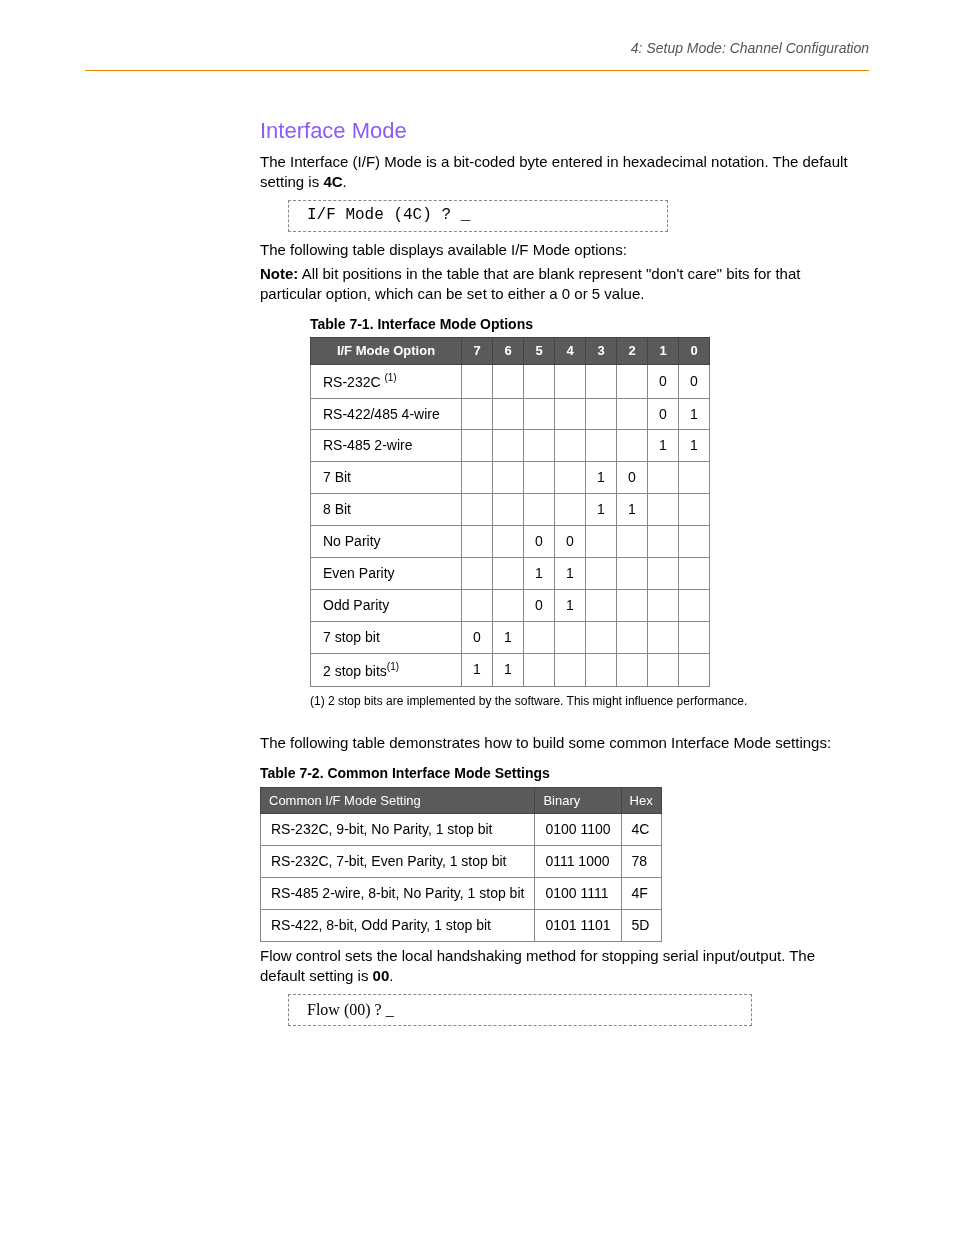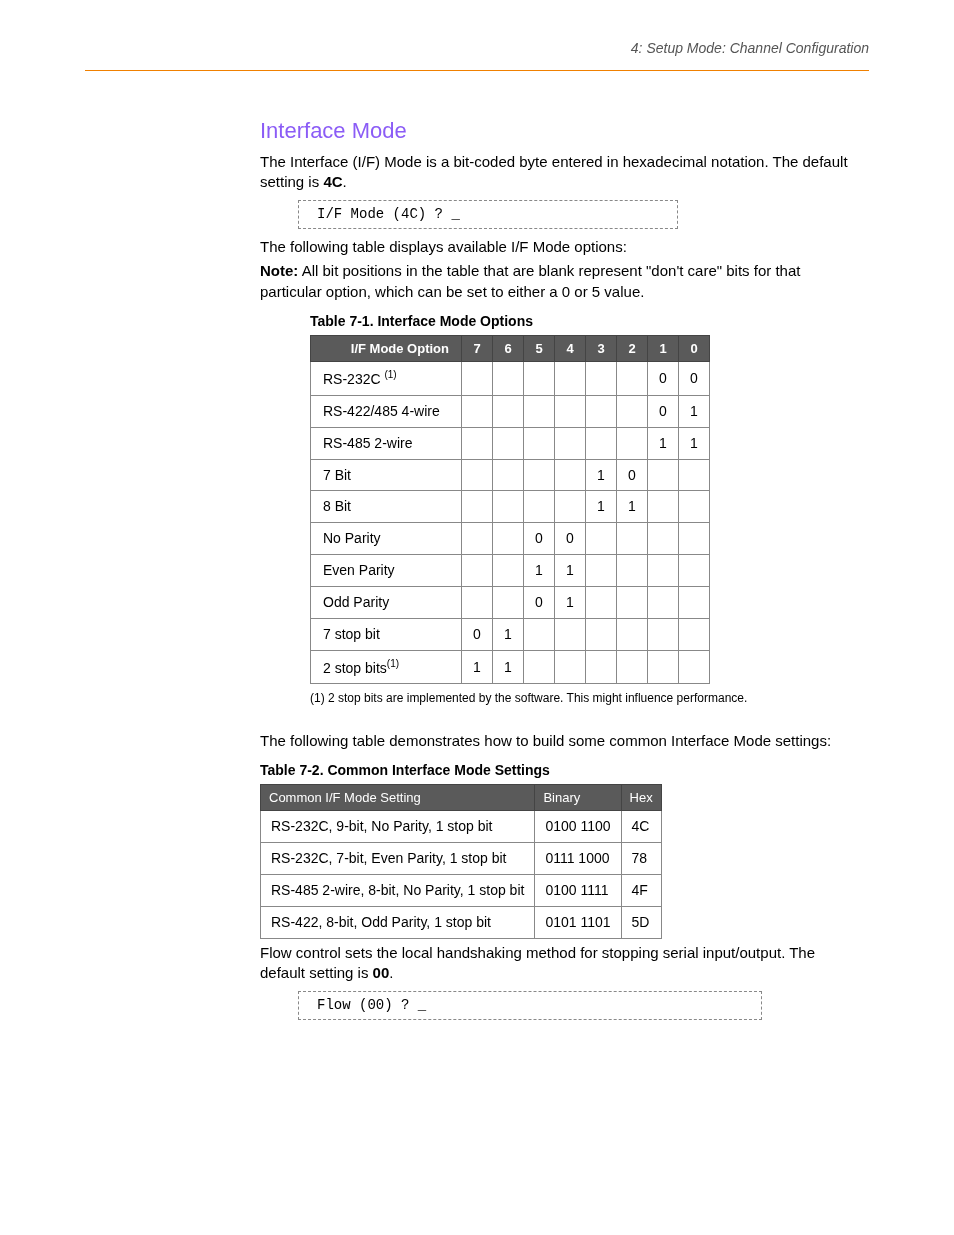--- a/index.html
+++ b/index.html
@@ -46,51 +46,52 @@
     margin: 45px 0 6px 0;
     font-weight: normal;
   }
   .para {
     margin: 4px 0;
   }
   .bold {
     font-weight: bold;
   }
   .code-box {
-    margin: 8px 0 8px 38px;
+    margin: 8px 0 8px 28px;
     border: 1px dashed #888;
     padding: 4px 18px;
     font-family: "Courier New", monospace;
-    font-size: 14px;
+    font-size: 16px;
     min-height: 16px;
     width: 380px;
     box-sizing: border-box;
   }
   .code-box.wide {
     width: 464px;
+    font-family: Liberation Serif, serif;
   }
   .table-wrap {
     margin-left: 50px;
     margin-top: 10px;
   }
   .table-title {
     font-weight: bold;
     font-size: 14px;
     margin-bottom: 4px;
   }
   table.opts {
     border-collapse: collapse;
     font-size: 14px;
   }
   table.opts th {
     background: #5a5a5a;
     color: #fff;
     font-weight: bold;
-    padding: 4px 12px;
-    text-align: right;
+    padding: 4px 6px;
+    text-align: center;
     border: 1px solid #444;
     font-size: 13px;
     white-space: nowrap;
   }
   table.opts th.bit {
     text-align: center;
     width: 22px;
     padding: 4px 4px;
   }
   table.opts td {

